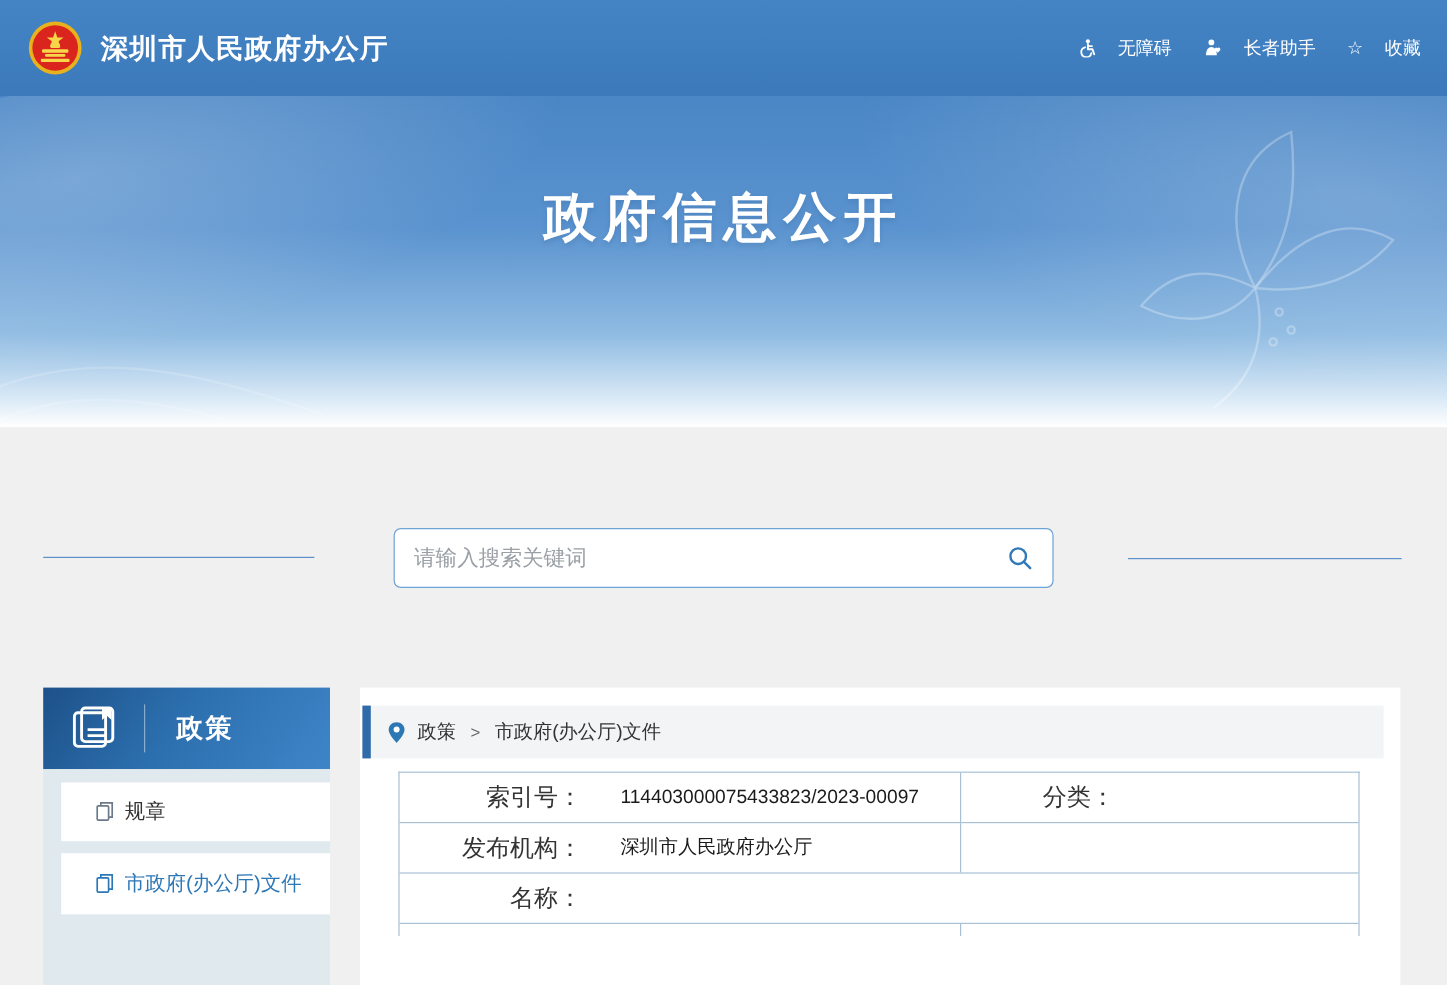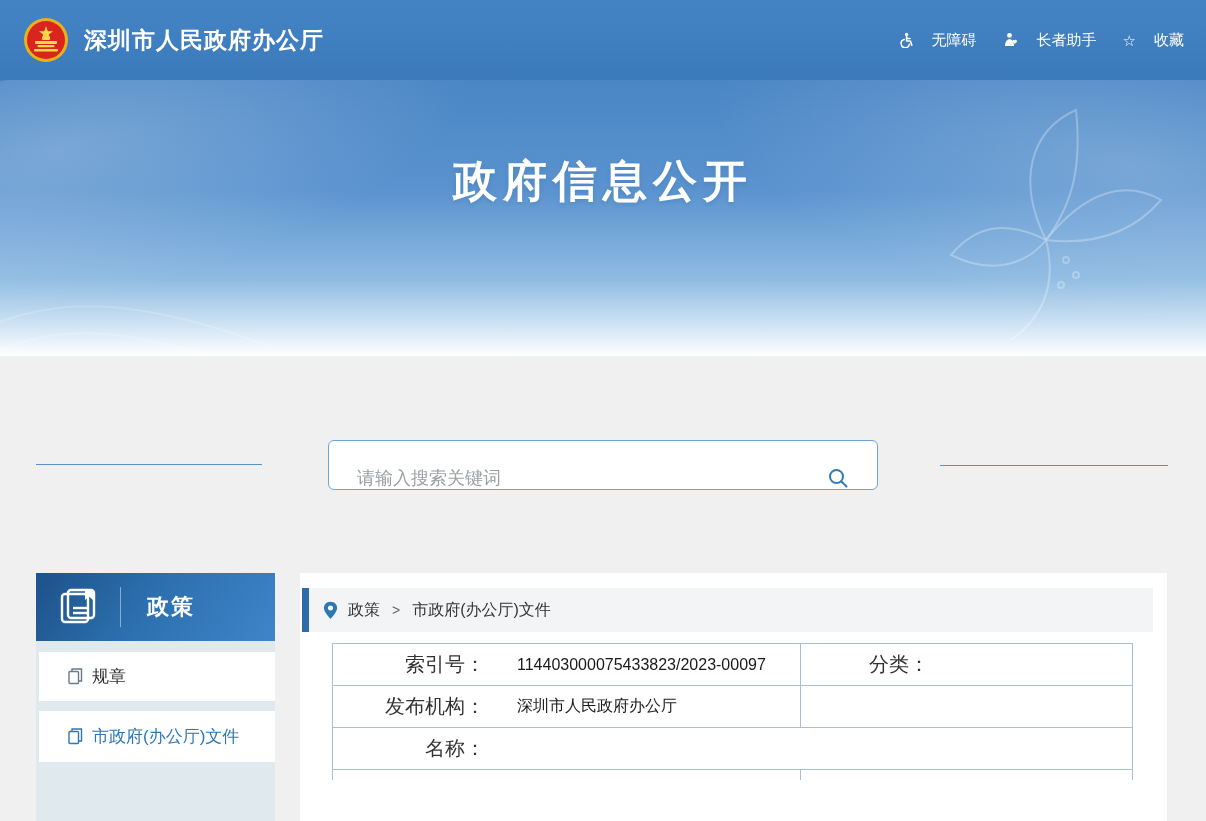--- a/index.html
+++ b/index.html
@@ -50,37 +50,37 @@
     background:#f0f0f1;
   }
   
   .search-wrap{ position:absolute; left:0; top:356px; width:1206px; height:140px; }
   .deco-line{ position:absolute; height:0; border-top:1px solid #5b8fc9; }
   .deco-line.left{ left:36px; width:226px; top:108px; }
   .deco-line.right{ left:940px; width:228px; top:109px; }
   .search-box{
     position:absolute; left:328px; top:84px; width:550px; height:50px;
     background:#fff; border:1px solid #6ea3d8; border-radius:6px;
-    display:flex; align-items:flex-end; padding:0 28px;
+    display:flex; align-items:center; padding:0 16px;
   }
   .search-input{
     flex:1; border:none; outline:none; font-size:18px; color:#333;
     font-family:"Liberation Sans","DejaVu Sans",sans-serif; background:transparent;
   }
   .search-input::placeholder{ color:#9aa0a6; }
   .search-btn{ background:none; border:none; cursor:pointer; display:flex; align-items:center; padding:0; }
   
   .sidebar{ position:absolute; left:36px; top:573px; width:239px; height:248px; }
   .sidebar-head{
     height:68px; display:flex; align-items:center; padding:0 0 0 22px;
     background:linear-gradient(125deg,#1d5189 0%,#2c6fae 45%,#3e85c8 100%);
   }
   .sidebar-head .divider{ width:1px; height:40px; background:rgba(255,255,255,.45); margin:0 26px 0 20px; }
   .sidebar-head-label{ color:#fff; font-size:22px; font-weight:bold; letter-spacing:2px; }
-  .sidebar-items{ background:#e0e9ee; padding:11px 0 0 3px; height:180px; overflow:hidden; }
+  .sidebar-items{ background:#e0e9ee; padding:11px 0 0 15px; height:180px; overflow:hidden; }
   .side-item{
     background:#fff; height:49px; margin-bottom:10px; display:flex; align-items:center;
     padding-left:29px; font-size:17px; color:#333; cursor:pointer; gap:9px;
   }
   .side-item:last-child{ height:51px; }
   .side-item svg{ flex:0 0 auto; color:#6b7a88; }
   .side-item.active{ color:#2d77b5; }
   .side-item.active svg{ color:#2d77b5; }
   
   .content-card{

